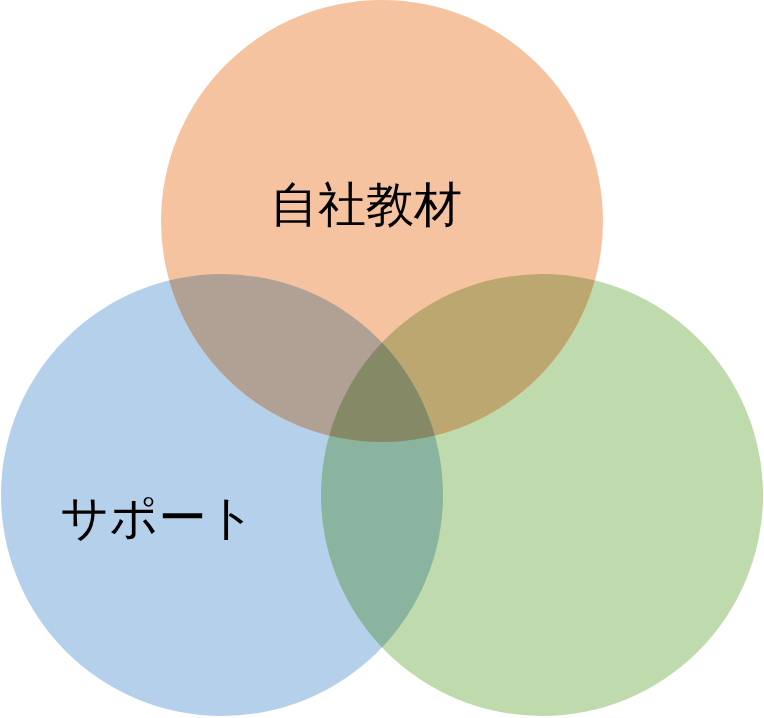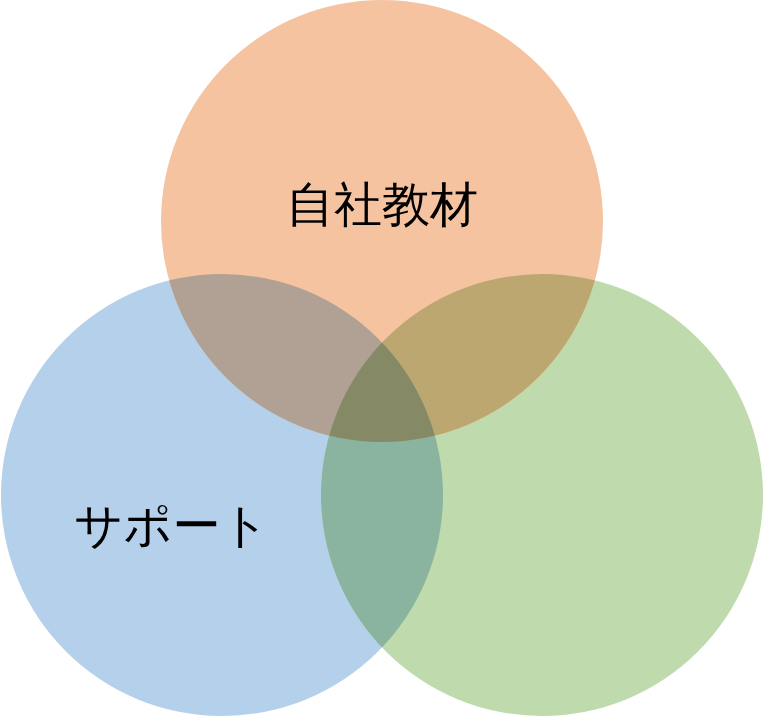--- a/index.html
+++ b/index.html
@@ -42,22 +42,22 @@
   <g clip-path="url(#clip-s)">
     <circle class="o-sy" cx="542" cy="495" r="221" fill="#8AB49F"></circle>
   </g>
   <g clip-path="url(#clip-k)">
     <g clip-path="url(#clip-s)">
       <circle class="o-all" cx="542" cy="495" r="221" fill="#868965"></circle>
     </g>
   </g>
 </svg>
 
-<div class="label" style="left:182px; top:171px; width:400px;">
+<div class="label" style="left:166px; top:171px; width:400px;">
   <span>自社教材</span>
 </div>
 
-<div class="label" style="left:22px; top:484px; width:300px;margin-top:8px;">
+<div class="label" style="left:8px; top:484px; width:300px;">
   <span>サポート</span>
 </div>
 
 <div class="label" style="left:422px; top:451px; width:300px;">
 </div>
 
 </body></html>

